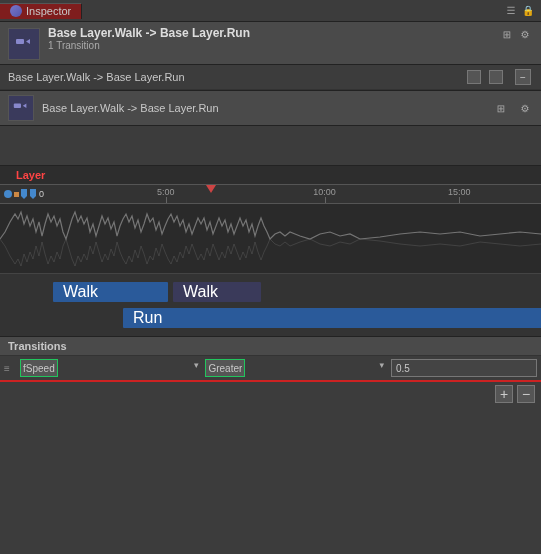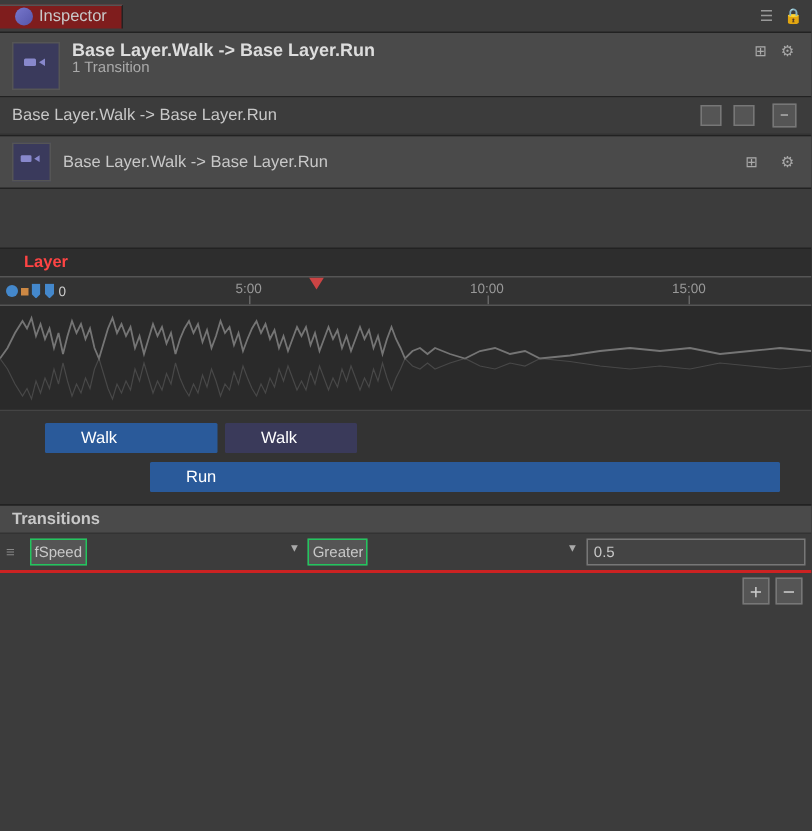--- a/index.html
+++ b/index.html
@@ -238,24 +238,25 @@
       display: flex;
       align-items: center;
       margin: 2px 0;
       position: relative;
     }
     .anim-bar {
       position: absolute;
       height: 20px;
       display: flex;
       align-items: center;
-      padding-left: 24px;
-      font-size: 11px;
+      padding-left: 10px;
+      font-size: 16px;
       color: #fff;
       border-radius: 1px;
+      margin-left: 23px;
     }
     .bar-blue { background: #2a5a9a; }
     .bar-dark { background: #3a3a5a; }
 
     
     .conditions-panel {
       background: #3c3c3c;
     }
     .conditions-header {
       background: #4a4a4a;

